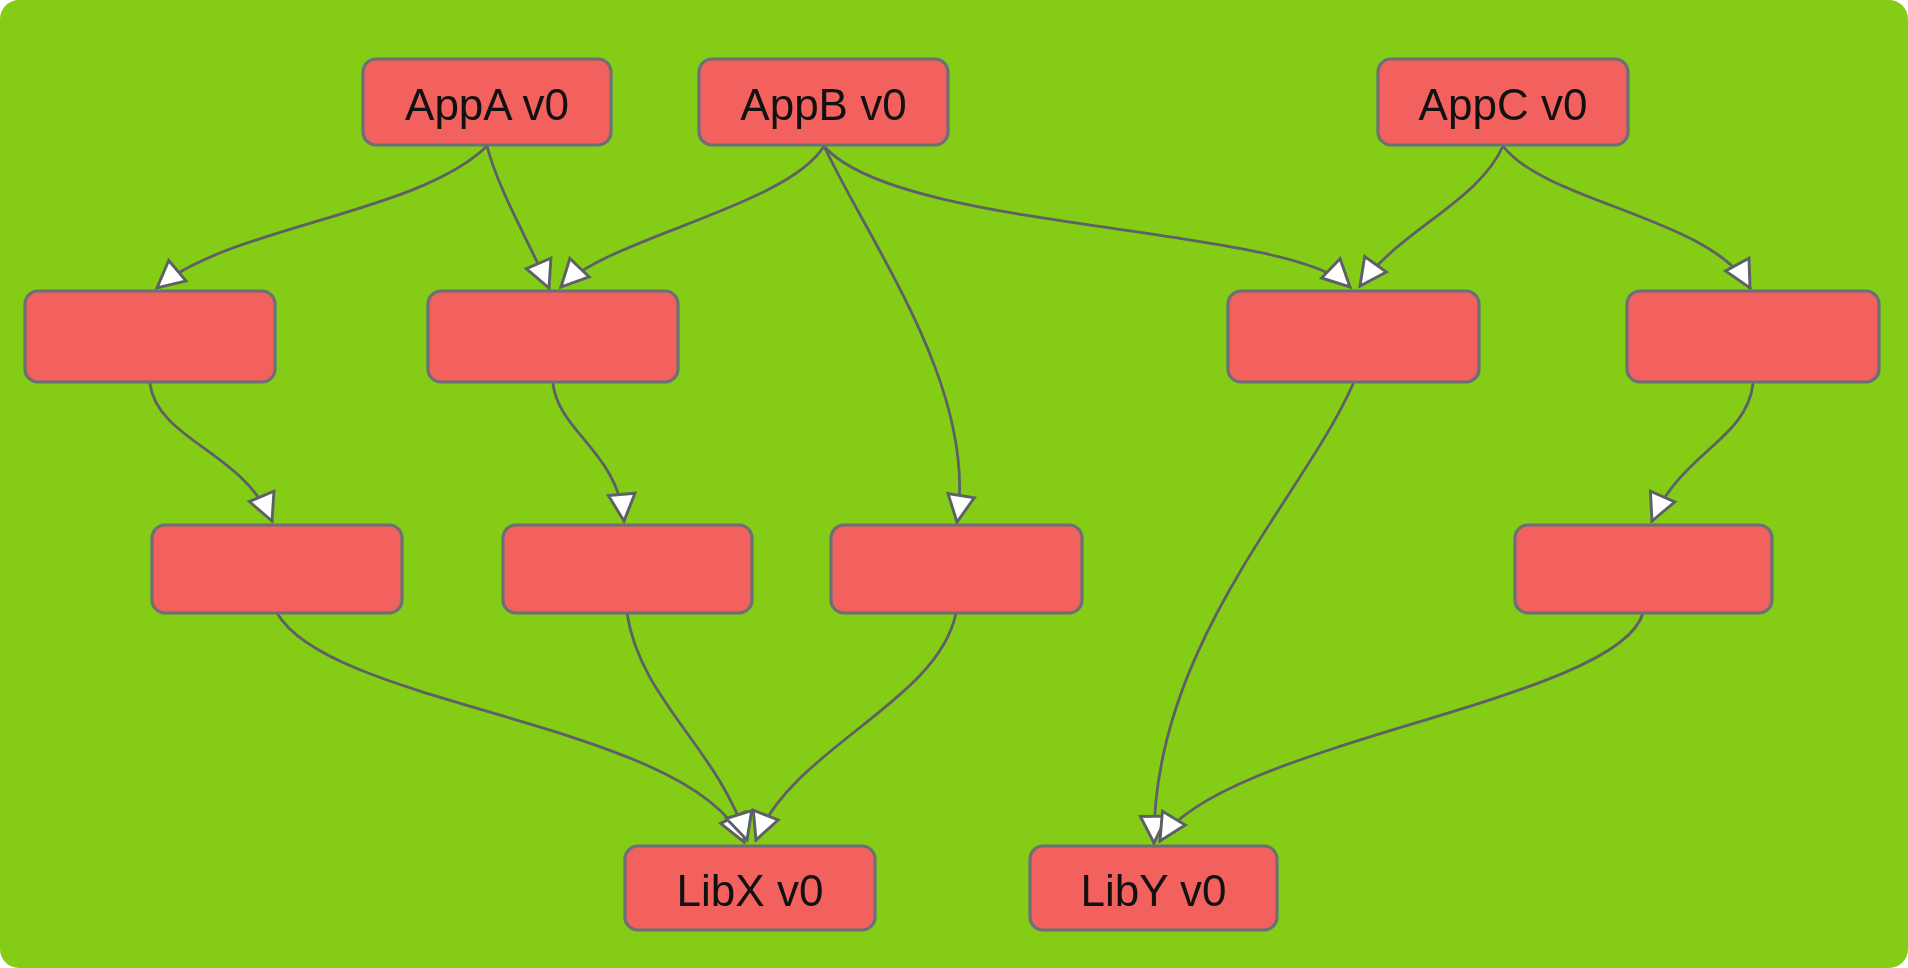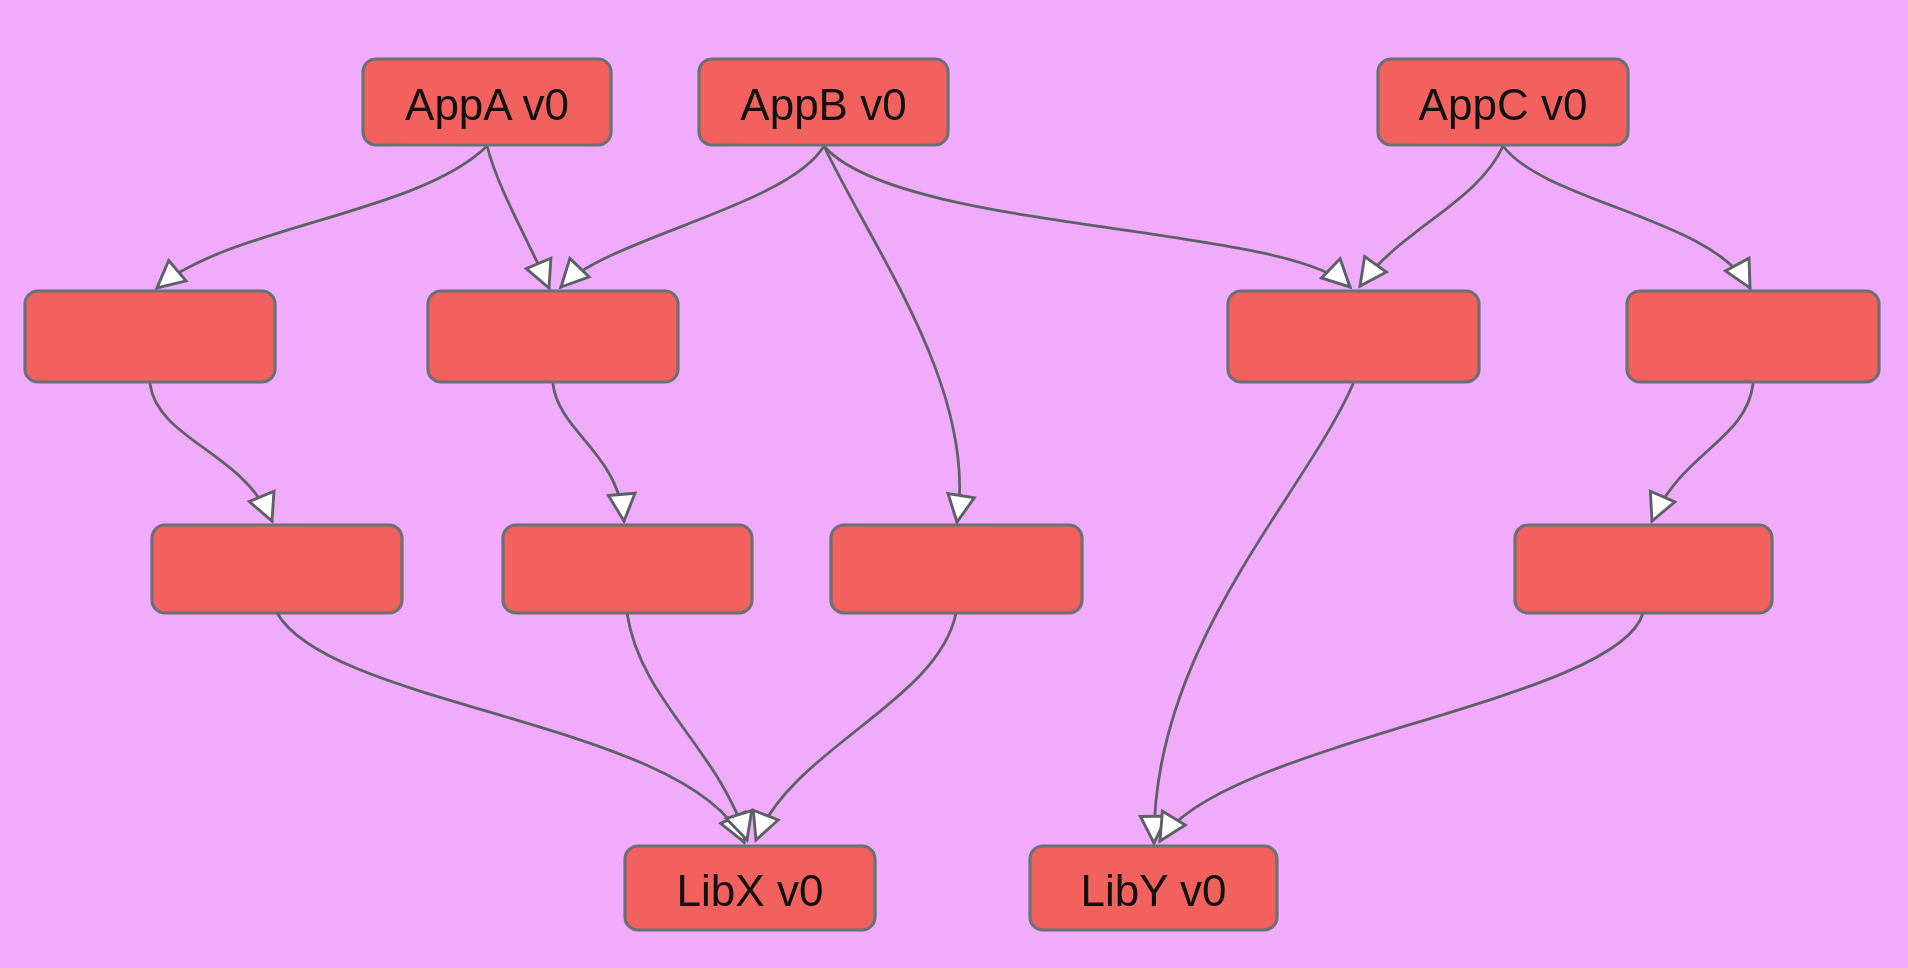--- a/index.html
+++ b/index.html
@@ -8,21 +8,22 @@
     background: #ffffff;
     width: 1908px;
     height: 968px;
     overflow: hidden;
     font-family: "Liberation Sans", sans-serif;
   }
   .stage {
     position: relative;
     width: 1908px;
     height: 968px;
-    background: #f0abfc;
+    background: #84cc16;
+    border-radius: 19px;
   }
   svg.diagram {
     display: block;
     width: 1908px;
     height: 968px;
   }
   svg.diagram text {
     font-family: "Liberation Sans", sans-serif;
     text-anchor: middle;
   }

